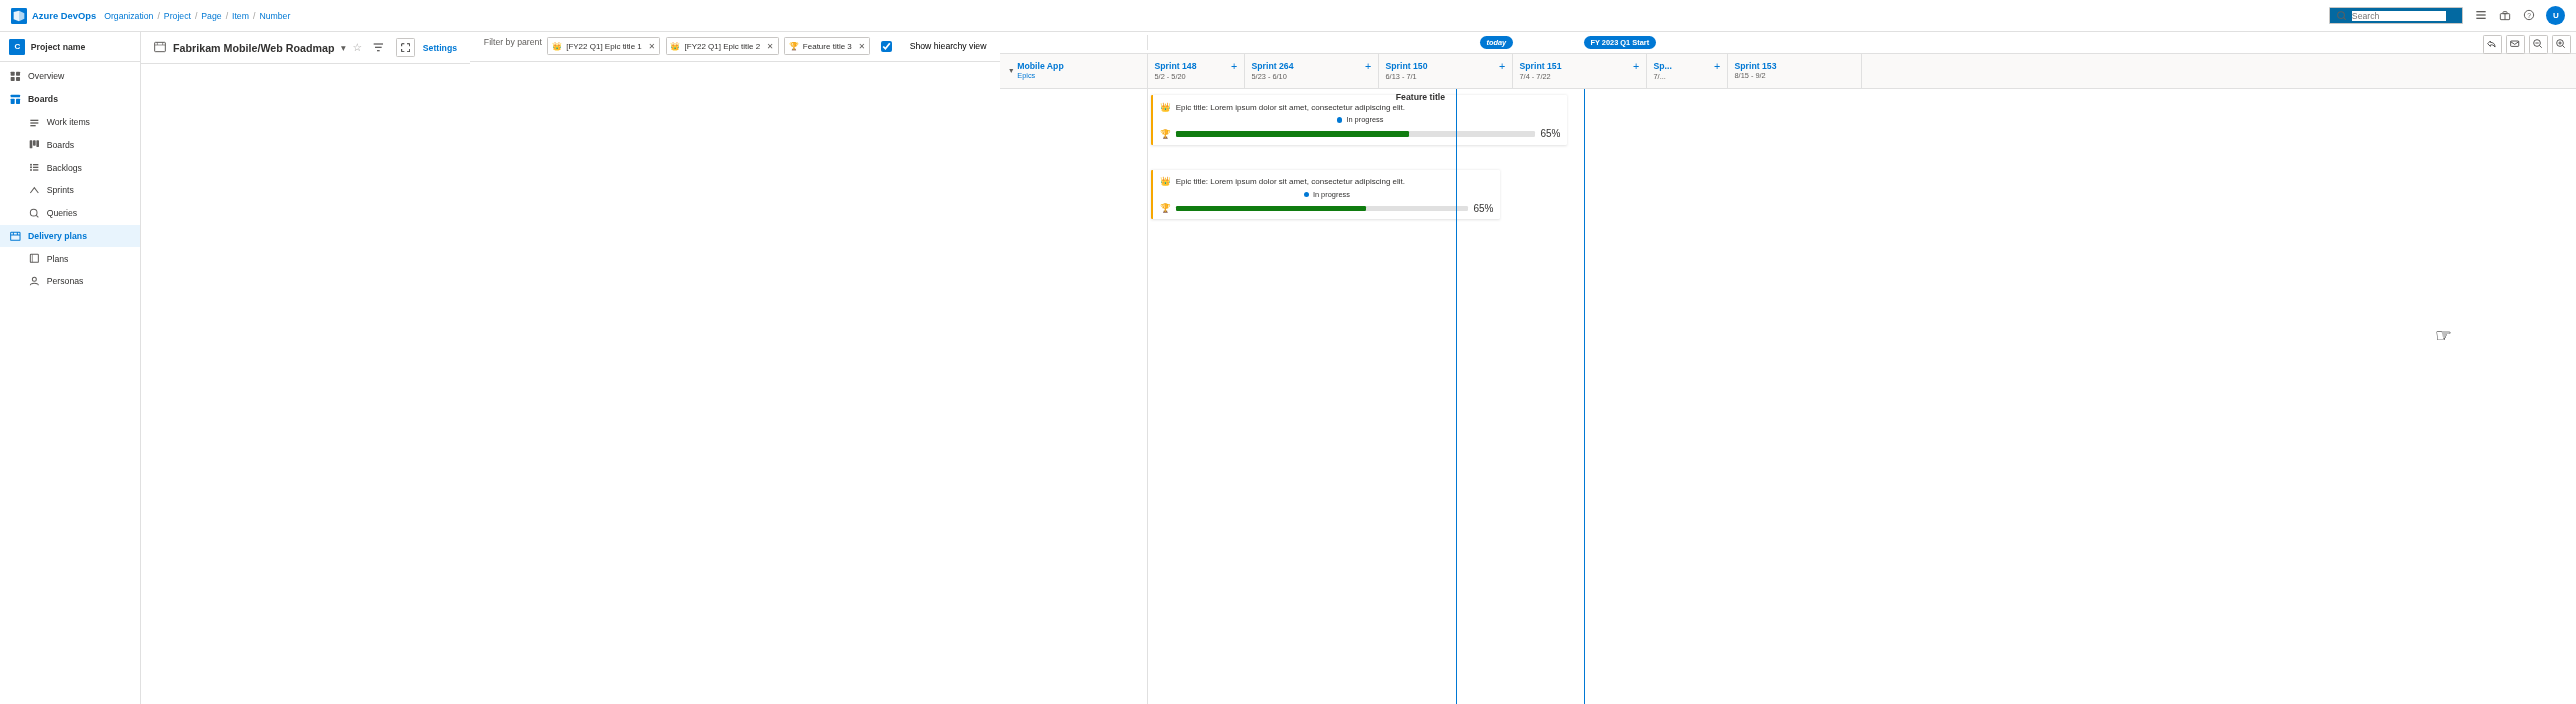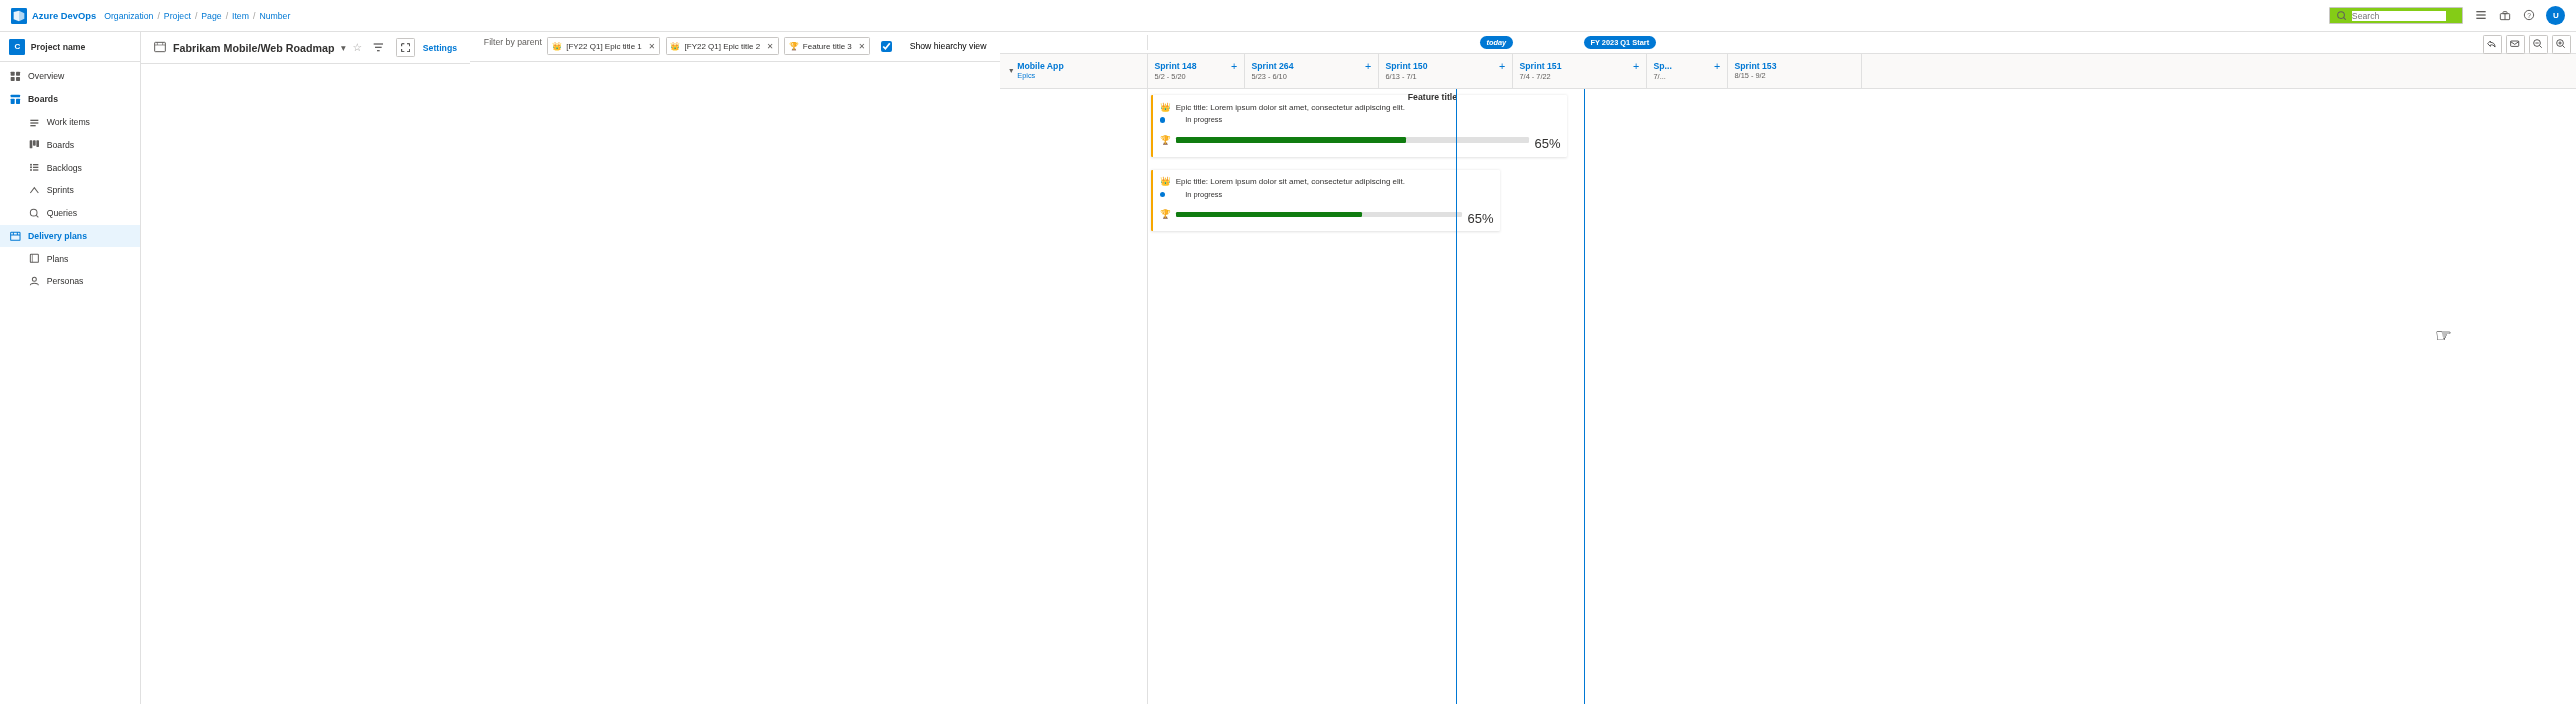--- a/index.html
+++ b/index.html
@@ -13,21 +13,21 @@
     }
     .topbar-logo { display: flex; align-items: center; gap: 5.4px; color: #0078d4; font-weight: 600; font-size: 9.4px; }
     .logo-icon { width: 16px; height: 16px; }
     .breadcrumb { display: flex; align-items: flex-start; gap: 4px; color: #605e5c; font-size: 8.7px; }
     .breadcrumb span { color: #605e5c; }
     .breadcrumb .sep { color: #a19f9d; }
     .topbar-right { margin-left: auto; display: flex; align-items: center; gap: 10.7px; }
     .search-box {
       display: flex; align-items: center; gap: 5.4px;
       border: 0.7px solid #c8c6c4; border-radius: 1px;
-      padding: 2.7px 6.7px; width: 134px; background: #84cc16;
+      padding: 2.7px 6.7px; width: 134px; background: #0369a1;
     }
     .search-box input { border: none; outline: none; font-size: 8.7px; color: #323130; width: 94px; }
     .topbar-icon { width: 13.4px; height: 13.4px; cursor: pointer; color: #605e5c; display: flex; align-items: center; justify-content: center; font-size: 10.7px; }
     .avatar { width: 19px; height: 19px; border-radius: 50%; background: #0078d4; color: #fff; display: flex; align-items: center; justify-content: center; font-size: 8px; font-weight: 600; }
 
     
     .app-layout { display: flex; height: calc(704px - 32px); }
 
     
     .sidebar { width: 141px; background: #fff; border-right: 0.7px solid #e0e0e0; display: flex; flex-direction: column; flex-shrink: 0; }
@@ -94,27 +94,27 @@
     }
     .ctx-item { padding: 5.4px 10.7px; font-size: 8.7px; color: #323130; cursor: pointer; display: flex; align-items: center; gap: 5.4px; }
 
     
     .work-card {
       position: absolute; border-left: 2.7px solid; border-radius: 1.3px;
       background: #fff; box-shadow: 0 0.7px 2.7px rgba(0,0,0,0.12);
       padding: 5.4px 6.7px; cursor: pointer;
     }
     .card-title { font-size: 8px; color: #323130; line-height: 1.4; margin-bottom: 2.7px; }
-    .card-status { display: flex; align-items: center; gap: 20px; font-size: 7.4px; color: #323130; margin-bottom: 4px; }
+    .card-status { display: flex; align-items: center; gap: 4px; font-size: 7.4px; color: #323130; margin-bottom: 4px; justify-content: center; }
     .status-dot { width: 5.4px; height: 5.4px; border-radius: 50%; background: #0078d4; }
     .card-progress-row { display: flex; align-items: center; gap: 5.4px; }
     .trophy-icon { color: #7b68ee; font-size: 8.7px; }
     .progress-bar-container { background: #e0e0e0; border-radius: 1.3px; height: 5.4px; flex: 1; }
     .progress-bar-fill { background: #107c10; height: 5.4px; border-radius: 1.3px; }
-    .progress-pct { font-size: 13px; color: #323130; margin-top: 8px; }
+    .progress-pct { font-size: 10px; color: #323130; }
     .card-crown { color: #c8a400; font-size: 8.7px; margin-right: 2.7px; }
     .zoom-btn { width: 19px; height: 19px; border: 0.7px solid #c8c6c4; background: #fff; cursor: pointer; display: flex; align-items: center; justify-content: center; border-radius: 1.3px; font-size: 10.7px; color: #323130; }
 
     .filter-icon-btn { display: flex; align-items: center; justify-content: center; width: 19px; height: 19px; cursor: pointer; color: #323130; font-size: 10.7px; }
     .expand-icon-btn { display: flex; align-items: center; justify-content: center; width: 19px; height: 19px; cursor: pointer; color: #323130; font-size: 9.4px; border: 0.7px solid #c8c6c4; border-radius: 1.3px; }
     .share-icon-btn { display: flex; align-items: center; justify-content: center; width: 19px; height: 19px; cursor: pointer; color: #323130; font-size: 9.4px; border: 0.7px solid #c8c6c4; border-radius: 1.3px; }
     .fav-icon { color: #a19f9d; font-size: 10.7px; cursor: pointer; }
 
     .month-header-row { display: flex; align-items: center; height: 24px; border-bottom: 0.7px solid #e0e0e0; }
   </style>
@@ -484,21 +484,21 @@
             </div>
             <div class="card-progress-row">
               <span class="trophy-icon">🏆</span>
               <div class="progress-bar-container">
                 <div class="progress-bar-fill" style="width:65%;"></div>
               </div>
               <span class="progress-pct">65%</span>
             </div>
           </div>
 
-          <div style="position:absolute;left:260px;top:3.4px;font-size:8.7px;font-weight:600;color:#323130;">Feature title</div>
+          <div style="position:absolute;left:248px;top:3.4px;font-size:8.7px;font-weight:600;color:#323130;">Feature title</div>
 
         </div>
 
 
         <div style="position:absolute;right:124px;top:235px;z-index:200;font-size:19px;">☞</div>
 
       </div>
     </div>
   </div>
 </div>

